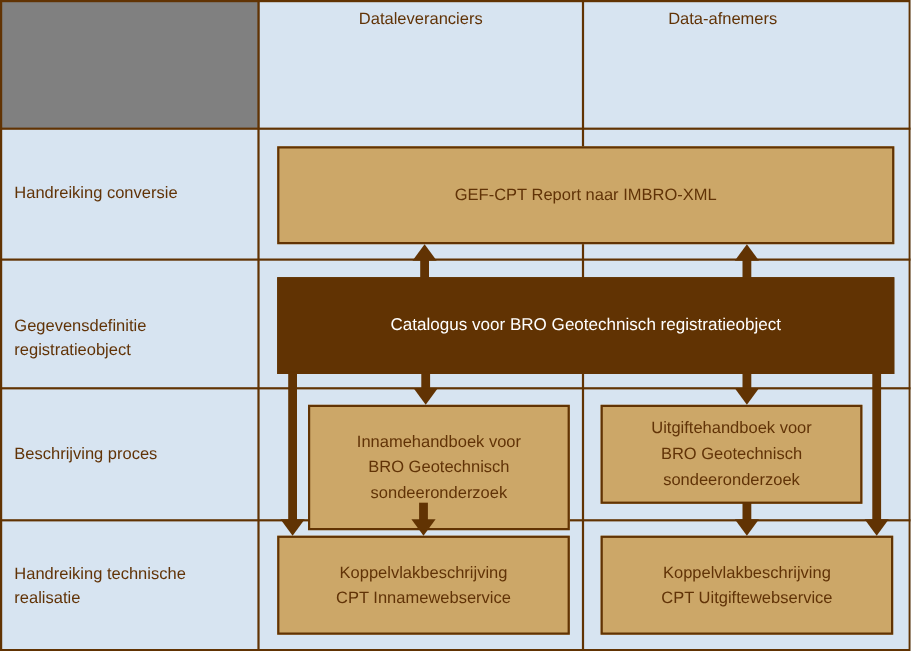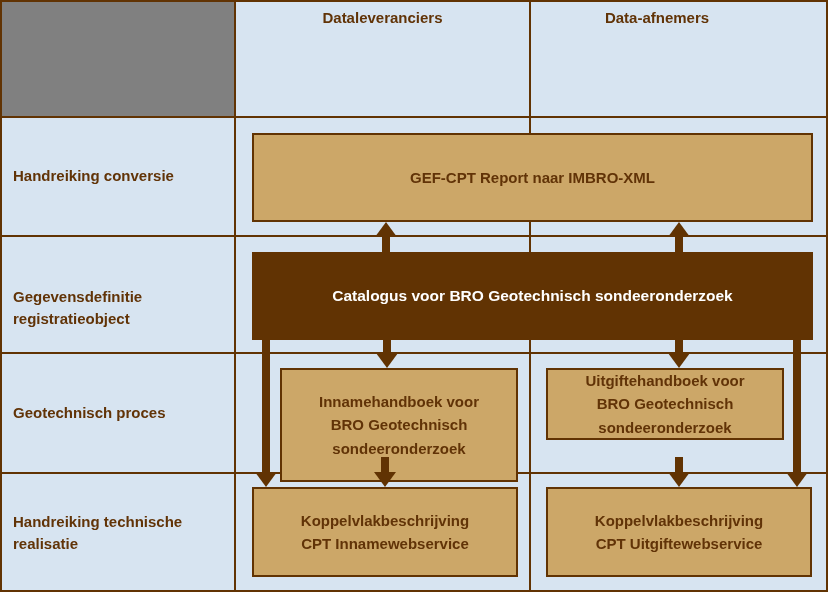--- a/index.html
+++ b/index.html
@@ -13,21 +13,21 @@
   * { margin: 0; padding: 0; box-sizing: border-box; }
   html, body { background: #fff; }
   body { font-family: "Liberation Sans", "DejaVu Sans", sans-serif; }
 
   .canvas {
     position: relative;
     width: 828px;
     height: 592px;
     background: var(--bg);
     overflow: hidden;
-    font-weight: 700;
+    font-weight: 400;
     color: var(--textBrown);
   }
 
   
   .corner {
     position: absolute; left: 0; top: 0; width: 236px; height: 117px;
     background: var(--cellGray);
   }
   .vline, .hline { position: absolute; background: var(--brown); z-index: 2; }
   .vline { width: 2px; top: 0; height: 592px; }
@@ -74,21 +74,21 @@
     text-align: center; font-size: 15px; line-height: 1.55;
     white-space: pre-line; z-index: 4;
   }
   .docbox.gef        { left: 252px; top: 133px; width: 561px; height: 89px; }
   .docbox.catalogus  {
     left: 252px; top: 252px; width: 561px; height: 88px;
     background: var(--brown); border-color: var(--brown);
     color: var(--boxTextLight); font-size: 15.5px;
   }
   .docbox.hb-in      { left: 280px; top: 368px; width: 238px; height: 114px; }
-  .docbox.hb-uit     { left: 546px; top: 368px; width: 238px; height: 72px; }
+  .docbox.hb-uit     { left: 546px; top: 368px; width: 238px; height: 90px; }
   .docbox.kv-in      { left: 252px; top: 487px; width: 266px; height: 90px; }
   .docbox.kv-uit     { left: 546px; top: 487px; width: 266px; height: 90px; }
 
   
   .shaft { position: absolute; width: 8px; background: var(--brown); z-index: 5; }
   .head  { position: absolute; width: 0; height: 0; z-index: 5;
            border-left: 11px solid transparent; border-right: 11px solid transparent; }
   .head.up   { border-bottom: 15px solid var(--brown); }
   .head.down { border-top: 15px solid var(--brown); }
 </style>
@@ -105,26 +105,26 @@
   <div class="hline h2"></div>
   <div class="hline h3"></div>
   <div class="hline h4"></div>
 
   <div class="col-header c1">Dataleveranciers</div>
   <div class="col-header c2">Data-afnemers</div>
 
   <div class="row-label r1">Handreiking conversie</div>
   <div class="row-label r2">Gegevensdefinitie
 registratieobject</div>
-  <div class="row-label r3">Geotechnisch proces</div>
+  <div class="row-label r3">Beschrijving proces</div>
   <div class="row-label r4">Handreiking technische
 realisatie</div>
 
   <div class="docbox gef">GEF-CPT Report naar IMBRO-XML</div>
-  <div class="docbox catalogus">Catalogus voor BRO Geotechnisch sondeeronderzoek</div>
+  <div class="docbox catalogus">Catalogus voor BRO Geotechnisch registratieobject</div>
   <div class="docbox hb-in">Innamehandboek voor
 BRO Geotechnisch
 sondeeronderzoek</div>
   <div class="docbox hb-uit">Uitgiftehandboek voor
 BRO Geotechnisch
 sondeeronderzoek</div>
   <div class="docbox kv-in">Koppelvlakbeschrijving
 CPT Innamewebservice</div>
   <div class="docbox kv-uit">Koppelvlakbeschrijving
 CPT Uitgiftewebservice</div>

